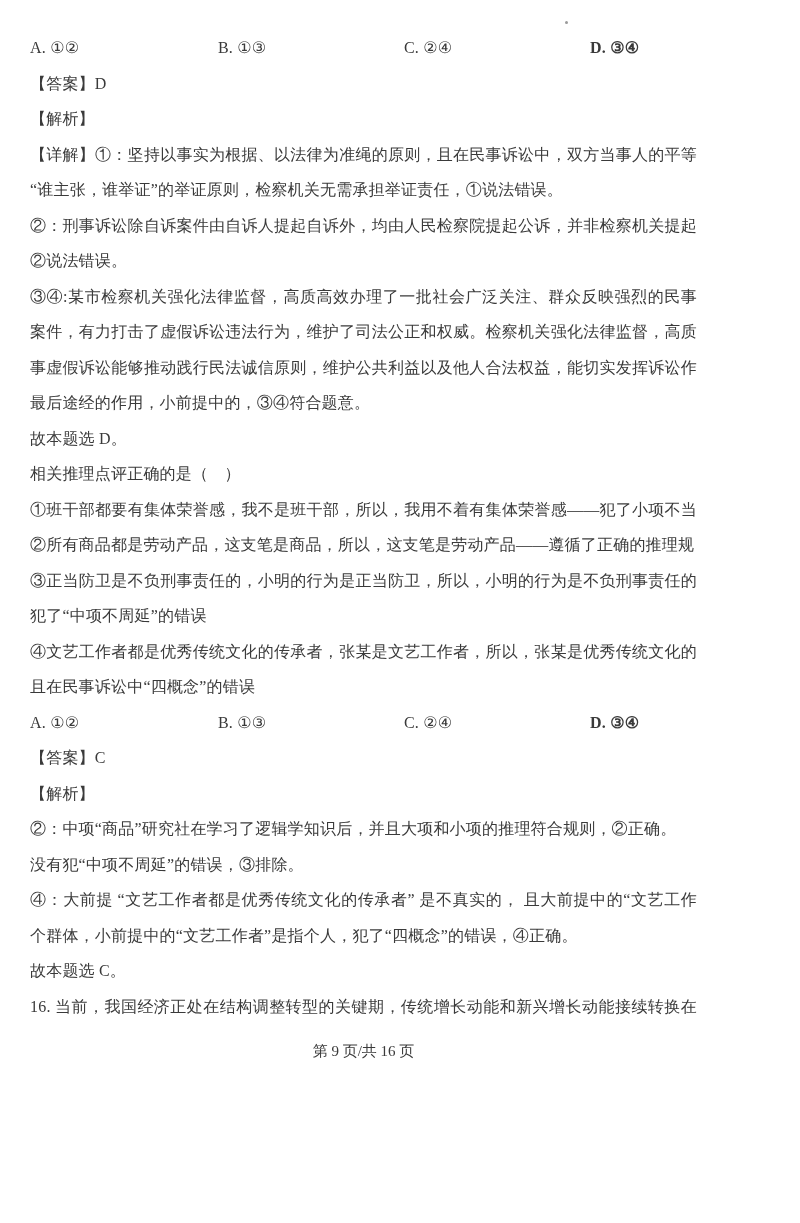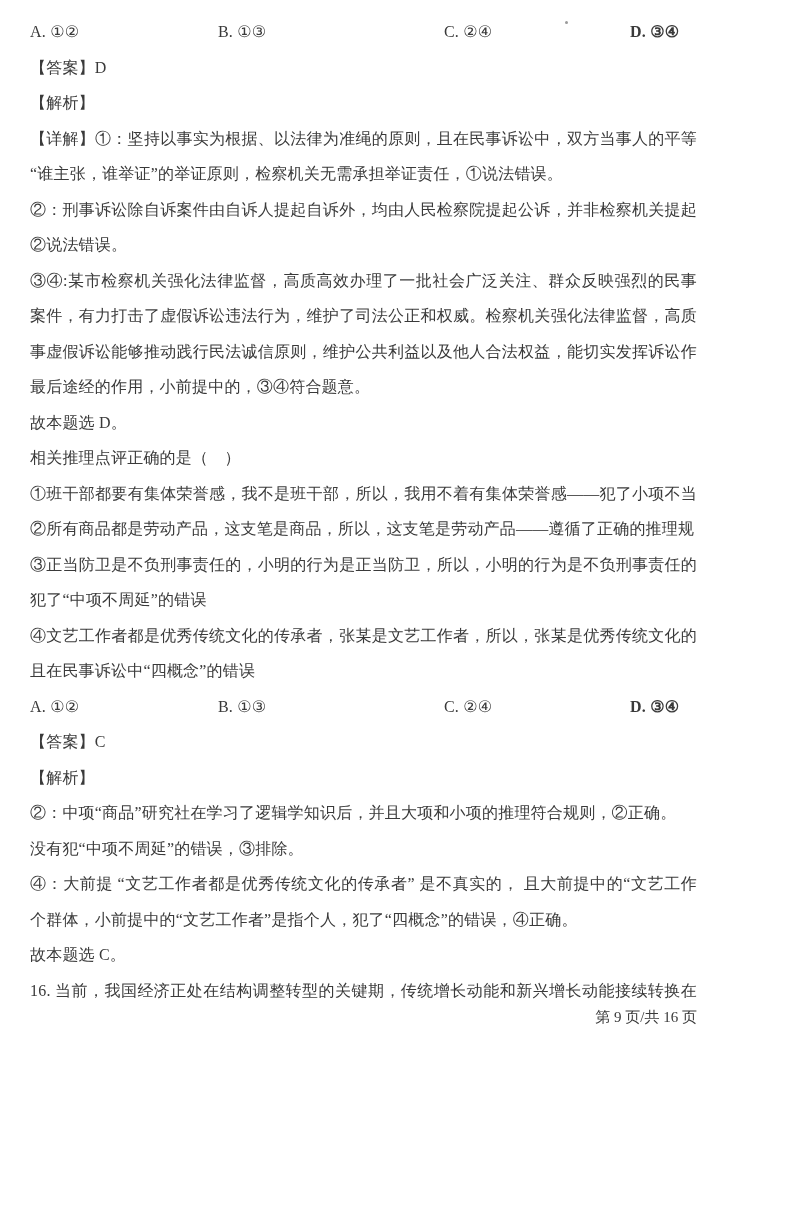--- a/index.html
+++ b/index.html
@@ -6,21 +6,21 @@
     margin: 0;
     padding: 0;
     background: #ffffff;
   }
   .page {
     position: relative;
     width: 727px;
     height: 1223px;
     background: #ffffff;
     box-sizing: border-box;
-    padding: 14px 30px 0 30px;
+    padding: 30px 30px 0 30px;
     font-family: "Liberation Serif", "DejaVu Serif", serif;
     color: #3a3a3a;
     overflow: hidden;
   }
   .line {
     height: 35.5px;
     line-height: 35.5px;
     font-size: 16px;
     letter-spacing: 0.2px;
     overflow: hidden;
@@ -28,28 +28,28 @@
   }
   .line.fill {
     text-align: justify;
     text-align-last: justify;
   }
   .line.options {
     display: flex;
   }
   .opt-a { width: 188px; flex: 0 0 188px; }
   .opt-b { width: 186px; flex: 0 0 186px; }
-  .opt-c { width: 186px; flex: 0 0 186px; margin-left: 40px; }
+  .opt-c { width: 186px; flex: 0 0 186px; }
   .opt-d { flex: 1 1 auto; font-weight: bold; }
   .footer {
     height: 20px;
     line-height: 16px;
-    text-align: right;
+    text-align: center;
     font-size: 15px;
-    margin-top: 1px;
+    margin-top: 19px;
     color: #3a3a3a;
   }
   .stray-mark {
     position: absolute;
     left: 565px;
     top: 21px;
     width: 3px;
     height: 3px;
     border-radius: 50%;
     background: #9a9a9a;

